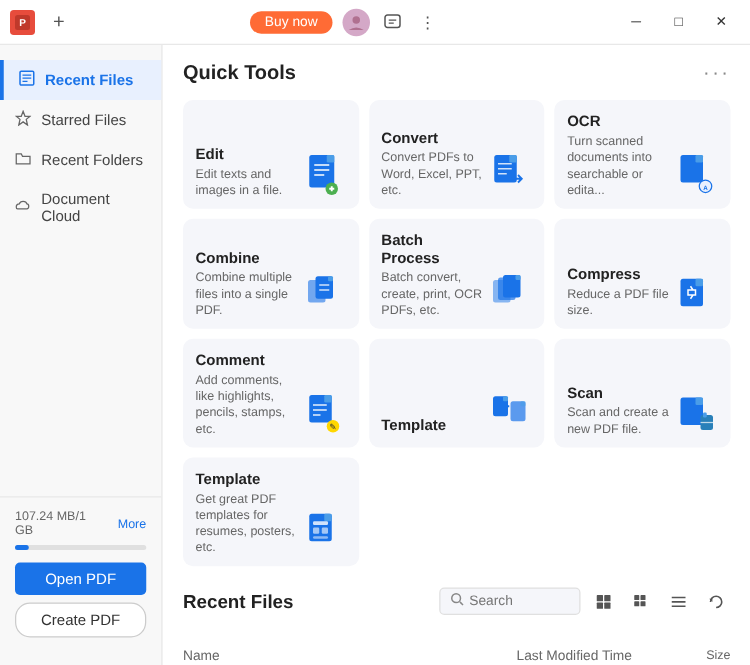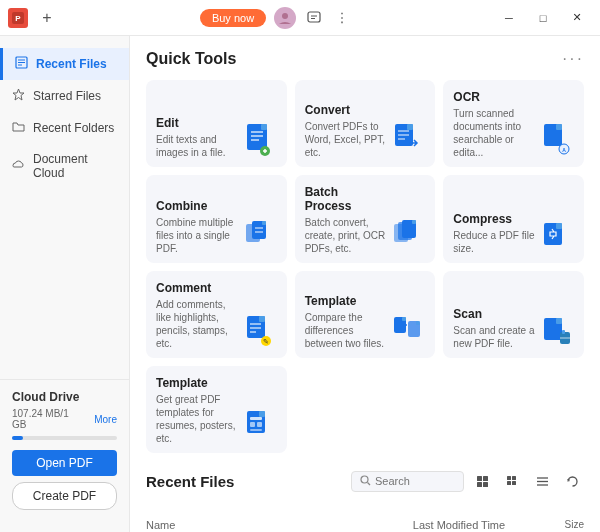--- a/index.html
+++ b/index.html
@@ -148,21 +148,20 @@
     <div class="sidebar-item">
       <span class="sidebar-icon">
         <svg width="13" height="13" viewBox="0 0 13 13">
             <path d="M2 9 Q1 9 1 7.5 Q1 5 3.5 5 Q4 3 6.5 3 Q9 3 9.5 5 Q11 5 11 7 Q11 9 9.5 9 Z" fill="none" stroke="#666" stroke-width="1"></path>
           </svg>
       </span>
       <span class="sidebar-label">Document Cloud</span>
     </div>
 
     <div class="cloud-drive">
-      <div class="cloud-drive-title">Cloud Drive</div>
       <div class="cloud-drive-info">
         <span>107.24 MB/1 GB</span>
         <span class="more-link">More</span>
       </div>
       <div class="progress-bar">
         <div class="progress-fill"></div>
       </div>
       <button class="open-pdf-btn">Open PDF</button>
       <button class="create-pdf-btn">Create PDF</button>
     </div>
@@ -287,21 +286,20 @@
               <line x1="5" y1="18" x2="11" y2="18" stroke="white" stroke-width="1.2" opacity="0.9"></line>
               <circle cx="21" cy="27" r="5" fill="#FFD700"></circle>
               <text x="21" y="30" font-size="7" text-anchor="middle" fill="#333">✎</text>
             </svg>
         </div>
       </div>
 
       <div class="tool-card">
         <div class="tool-info">
           <div class="tool-name">Template</div>
-          <div class="tool-desc">Compare the differences between two files.</div>
         </div>
         <div class="tool-img">
           <svg width="30" height="34" viewBox="0 0 30 34">
               <rect x="1" y="3" width="12" height="16" rx="2" fill="#1a73e8"></rect>
               <rect x="9" y="3" width="4" height="4" rx="1" fill="#4a9de8"></rect>
               <rect x="15" y="7" width="12" height="16" rx="2" fill="#1a73e8" opacity="0.7"></rect>
               <rect x="23" y="7" width="4" height="4" rx="1" fill="#4a9de8" opacity="0.7"></rect>
               <line x1="13" y1="11" x2="15" y2="11" stroke="#1a73e8" stroke-width="1.5" stroke-dasharray="1,1"></line>
             </svg>
         </div>

